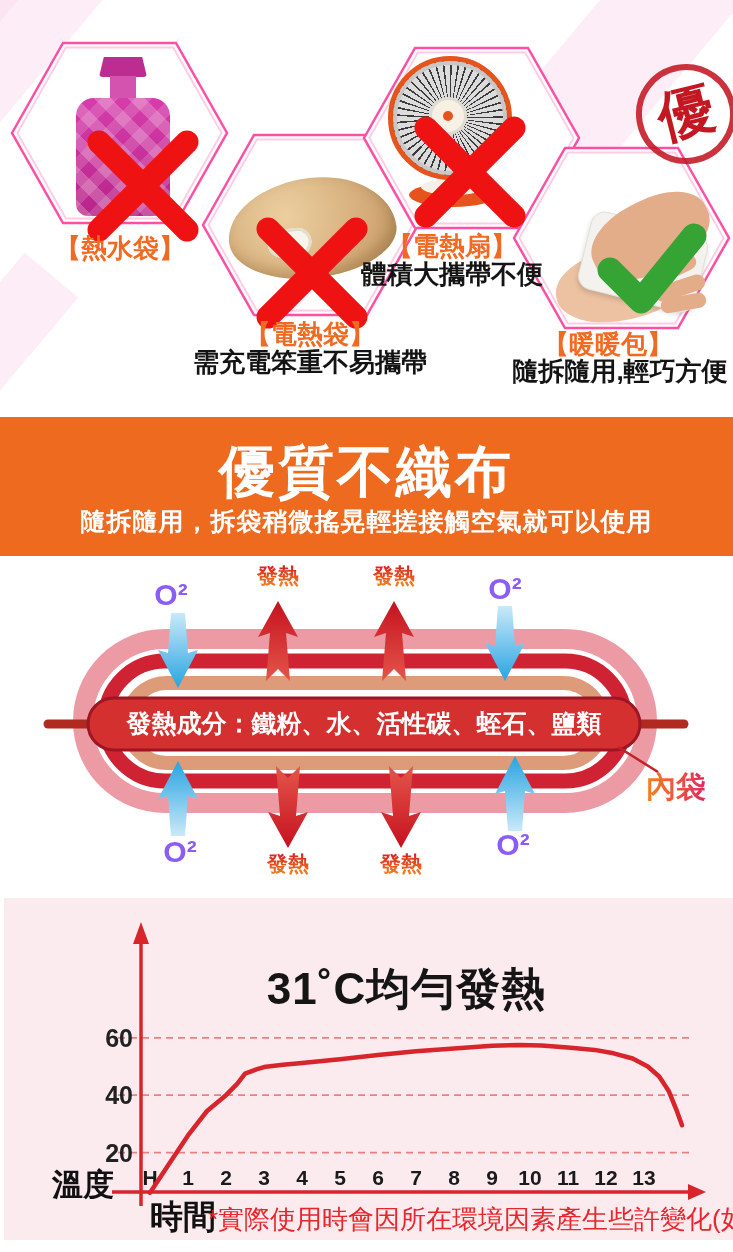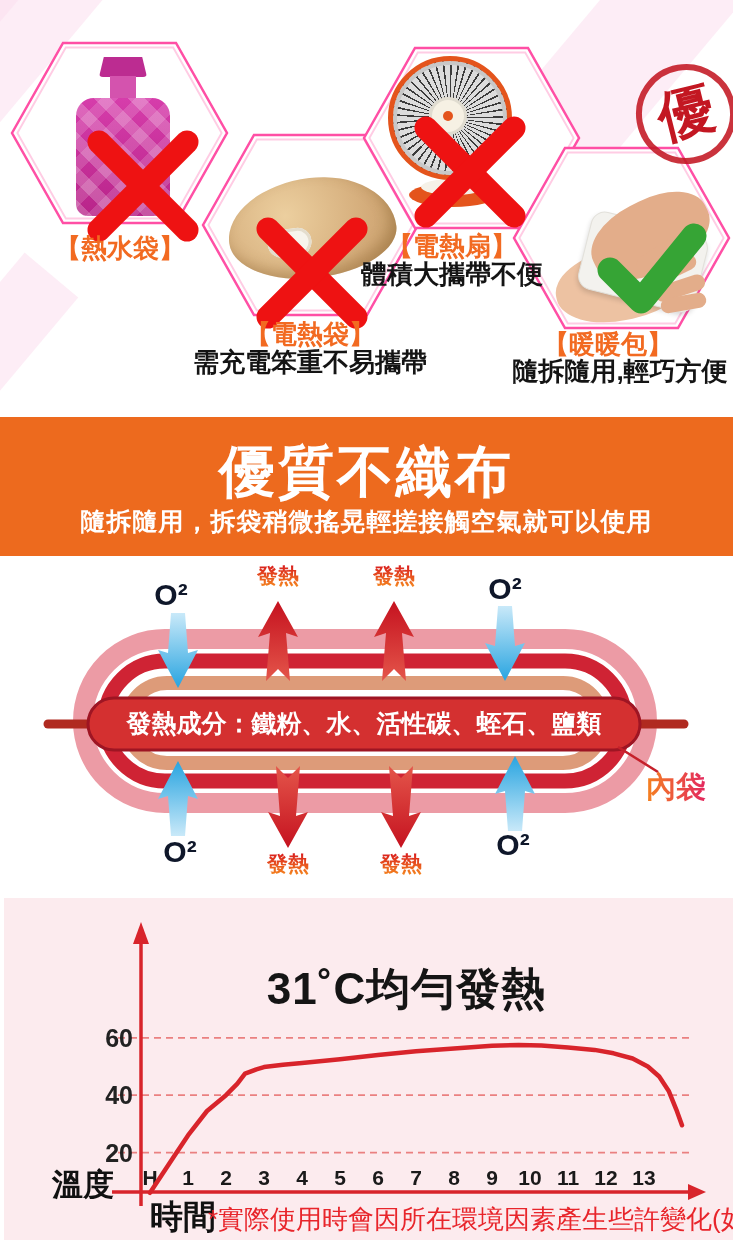--- a/index.html
+++ b/index.html
@@ -50,21 +50,21 @@
   #banner-title{position:absolute;left:0;right:0;top:18px;font-size:56px;font-weight:800;letter-spacing:3px;}
   #banner-sub{position:absolute;left:0;right:0;top:88px;font-size:25px;font-weight:700;letter-spacing:1px;}
   
   #sec-diagram{top:556px;height:342px;background:#fff;}
   .heat{font-size:21px;color:#e03418;}
   .innerbag{font-size:30px;color:#ef5a22;}
   @supports ((-webkit-background-clip:text) or (background-clip:text)){
     .heat{background:linear-gradient(180deg,#d7161d,#f5861f);-webkit-background-clip:text;background-clip:text;color:transparent;}
     .innerbag{background:linear-gradient(90deg,#f5821f,#e3275f);-webkit-background-clip:text;background-clip:text;color:transparent;}
   }
-  .o2{color:#0f172a;font-size:30px;}
+  .o2{color:#8b5cf6;font-size:30px;}
   #core-text{position:absolute;left:88px;top:141px;width:552px;height:52px;line-height:52px;text-align:center;
     color:#fff;font-size:25px;font-weight:700;white-space:nowrap;}
   
   #sec-chart{top:898px;height:354px;background:#fff;}
   #chart-panel{position:absolute;left:4px;top:0;width:729px;height:342px;background:#fcebee;}
   #chart-svg{position:absolute;left:0;top:0;}
   #chart-title{position:absolute;left:80px;right:0;top:62px;text-align:center;font-size:44px;font-weight:600;
     color:#151515;letter-spacing:1px;}
   #chart-ylabel{position:absolute;left:52px;top:266px;font-size:31px;font-weight:700;color:#111;}
   #chart-xlabel{position:absolute;left:150px;top:297px;font-size:33px;font-weight:700;color:#111;}

